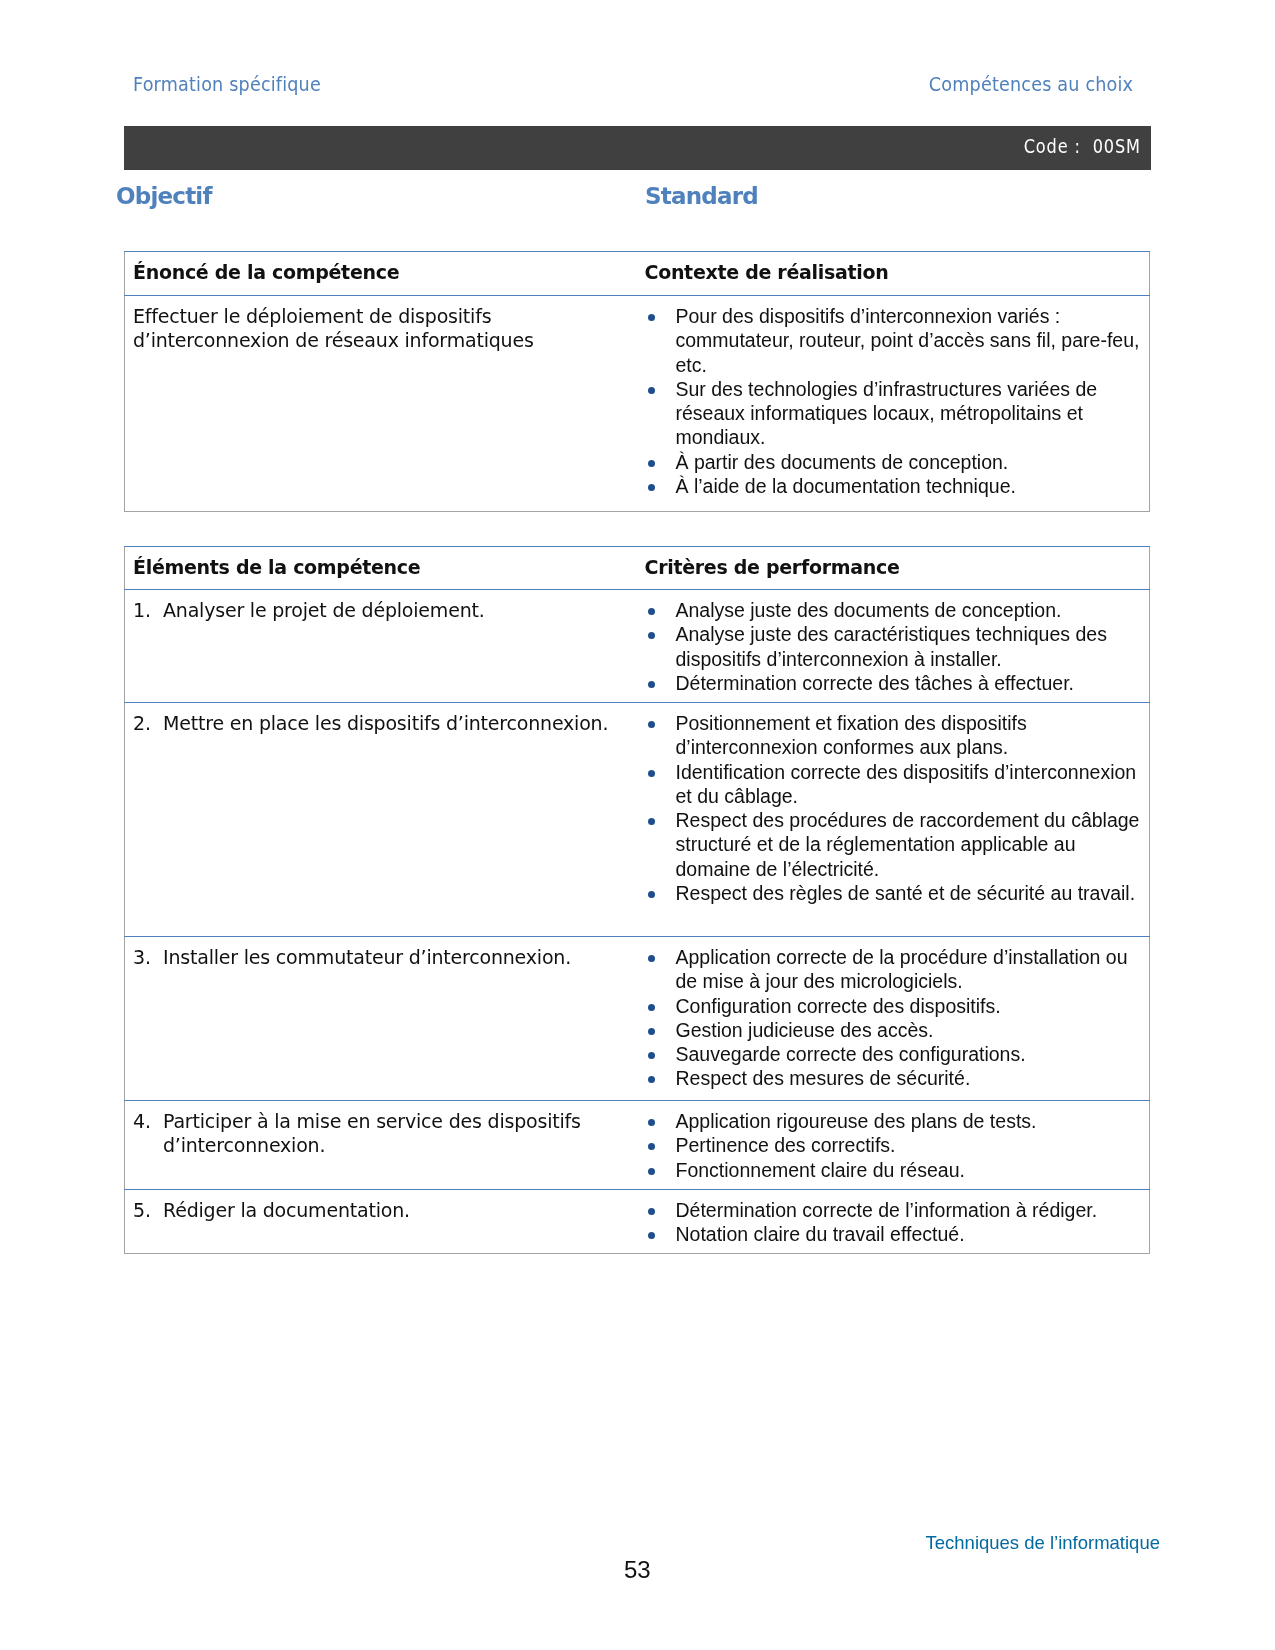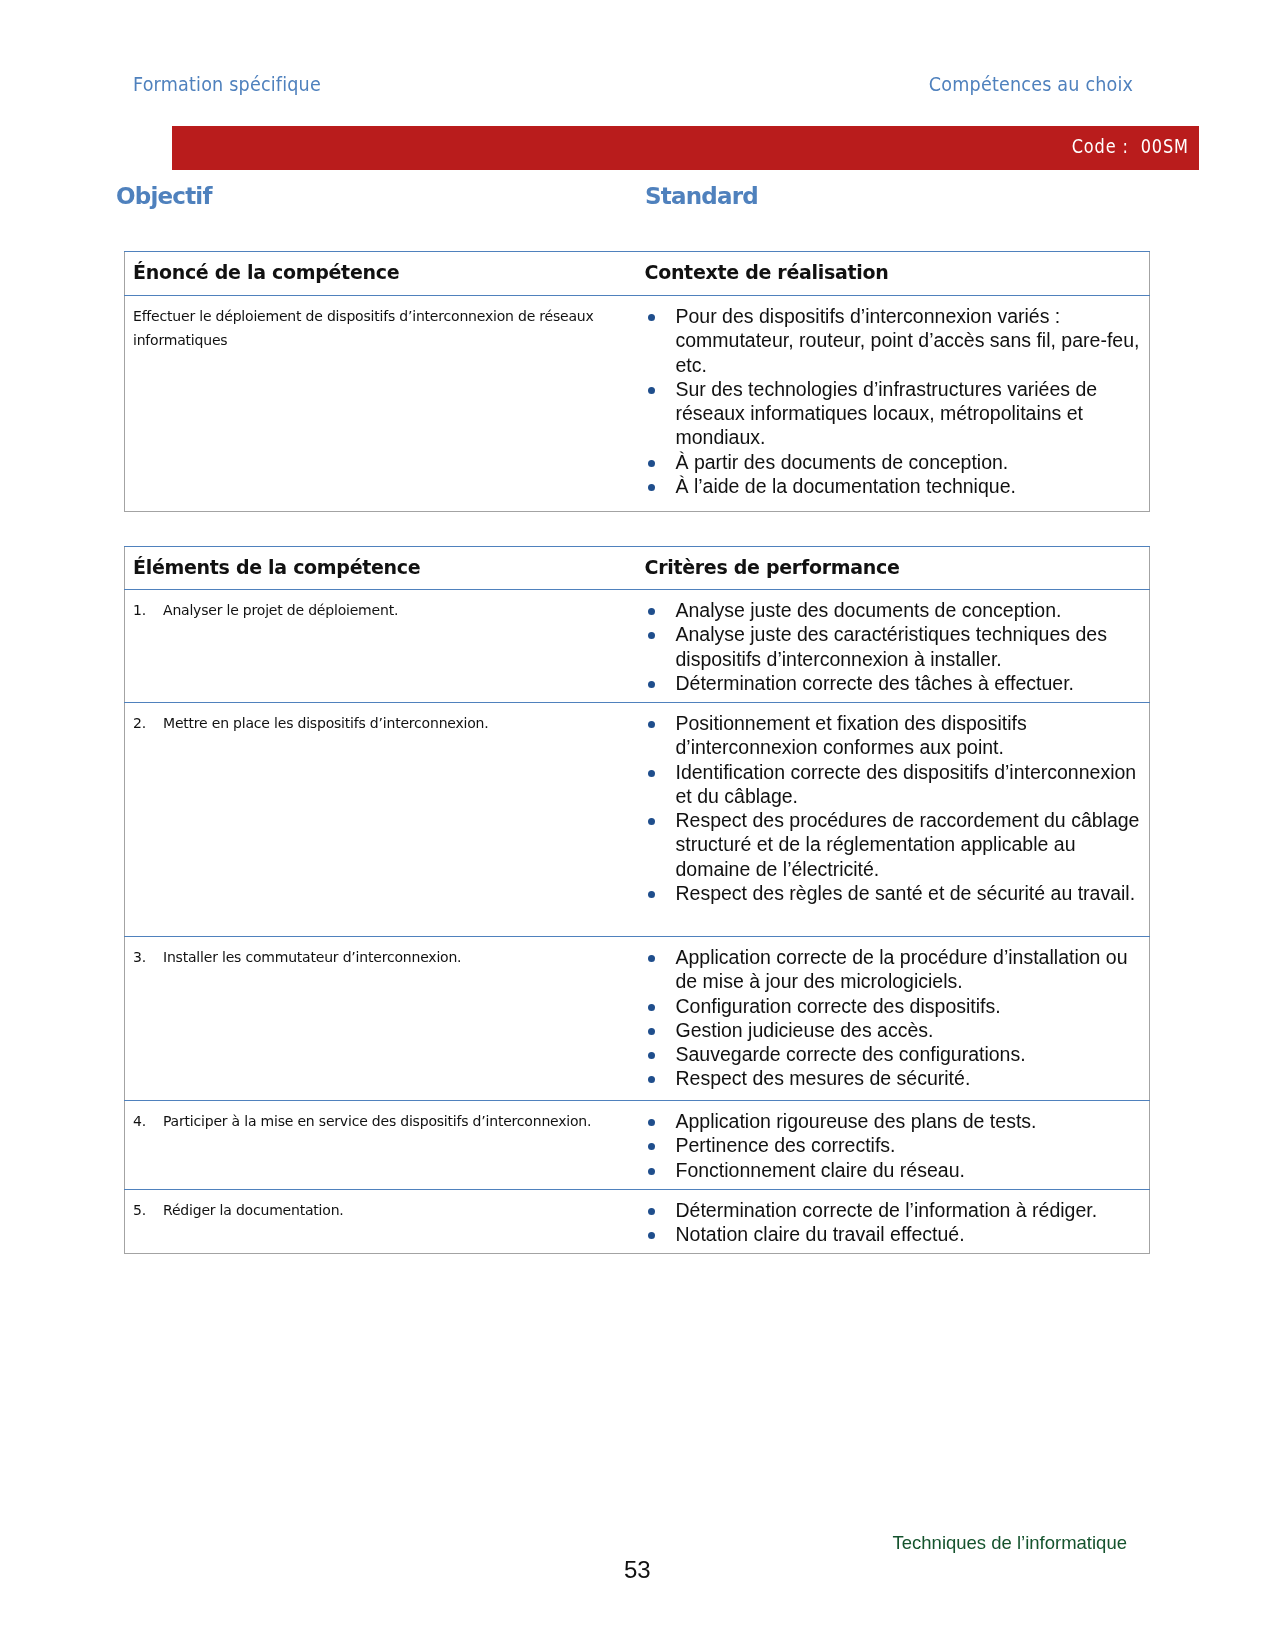--- a/index.html
+++ b/index.html
@@ -6,24 +6,23 @@
   html, body { width: 1275px; height: 1650px; background: #ffffff; }
   body { position: relative; font-family: "Liberation Sans", "DejaVu Sans", sans-serif; color: #111; overflow: hidden; }
   .top-left, .top-right {
     position: absolute; top: 72px; font-family: "DejaVu Sans", sans-serif;
     font-size: 20px; color: #4f81bd; letter-spacing: 0.2px; transform: scaleX(0.88);
   }
   .top-left { left: 133px; transform-origin: left center; }
   .top-right { right: 142px; transform-origin: right center; }
   .banner {
     position: absolute; left: 124px; top: 126px; width: 1027px; height: 44px;
-    background: #b91c1c; color: #ffffff; text-align: right;
+    background: #404040; color: #ffffff; text-align: right;
     font-family: "DejaVu Sans", sans-serif; font-size: 19px; padding: 9px 10px 0 0;
     letter-spacing: 1px;
-    margin-left: 48px;
   }
   .banner .code-inner { display: inline-block; transform: scaleX(0.85); transform-origin: right center; }
   .section-title {
     position: absolute; top: 183px; font-family: "DejaVu Sans", sans-serif;
     font-weight: bold; font-size: 23px; color: #4f81bd; letter-spacing: -0.8px;
   }
   .st-left { left: 116px; }
   .st-right { left: 645px; }
 
   table.comp {
@@ -32,21 +31,21 @@
   }
   table.comp td, table.comp th {
     border-top: 1px solid #4f81bd; vertical-align: top; text-align: left;
   }
   table.comp th {
     font-family: "DejaVu Sans", sans-serif; font-weight: bold; font-size: 19px;
     height: 43px; padding: 9px 8px 0 8px; color: #111; letter-spacing: -0.3px;
   }
   .col-left { width: 512px; }
   td.left-cell {
-    padding: 8px 8px 6px 8px; font-family: "DejaVu Sans", sans-serif; font-size: 14px;
+    padding: 8px 8px 6px 8px; font-family: "DejaVu Sans", sans-serif; font-size: 19px;
     line-height: 24px; color: #111; letter-spacing: -0.2px;
   }
   td.right-cell { padding: 8px 8px 6px 8px; margin-top: 32px; }
   .numbered { display: flex; }
   .numbered .num { width: 30px; flex: 0 0 30px; }
   ul.bullets { list-style: none; }
   ul.bullets li {
     position: relative; padding-left: 31px; font-family: "Liberation Sans", sans-serif;
     font-size: 19.5px; line-height: 24.3px; color: #111;
   }
@@ -57,22 +56,22 @@
   #t1 { top: 251px; }
   #t1 th { height: 44px; }
   #t1 .body-row td { height: 216px; }
   #t2 { top: 546px; }
   .r1 td { height: 113px; }
   .r2 td { height: 234px; }
   .r3 td { height: 164px; }
   .r4 td { height: 89px; }
   .r5 td { height: 64px; }
   .footer-right {
-    position: absolute; right: 148px; top: 1532px; font-family: "Liberation Sans", sans-serif;
-    font-size: 18.5px; color: #14532d;
+    position: absolute; right: 115px; top: 1532px; font-family: "Liberation Sans", sans-serif;
+    font-size: 18.5px; color: #0369a1;
   }
   .footer-page {
     position: absolute; left: 624px; top: 1556px; font-family: Liberation Sans, sans-serif;
     font-size: 24px; color: #111;
   }
 </style>
 </head>
 <body>
 
 <div class="top-left">Formation spécifique</div>
@@ -140,21 +139,21 @@
 
   <tr class="r2">
     <td class="left-cell">
       <div class="numbered">
             <span class="num">2.</span>
             <span>Mettre en place les dispositifs d’interconnexion.</span>
           </div>
     </td>
     <td class="right-cell">
       <ul class="bullets">
-        <li><span class="dot"></span><span>Positionnement et fixation des dispositifs d’interconnexion conformes aux point.</span></li>
+        <li><span class="dot"></span><span>Positionnement et fixation des dispositifs d’interconnexion conformes aux plans.</span></li>
         <li><span class="dot"></span><span>Identification correcte des dispositifs d’interconnexion et du câblage.</span></li>
         <li><span class="dot"></span><span>Respect des procédures de raccordement du câblage structuré et de la réglementation applicable au domaine de l’électricité.</span></li>
         <li><span class="dot"></span><span>Respect des règles de santé et de sécurité au travail.</span></li>
       </ul>
     </td>
   </tr>
 
   <tr class="r3">
     <td class="left-cell">
       <div class="numbered">

